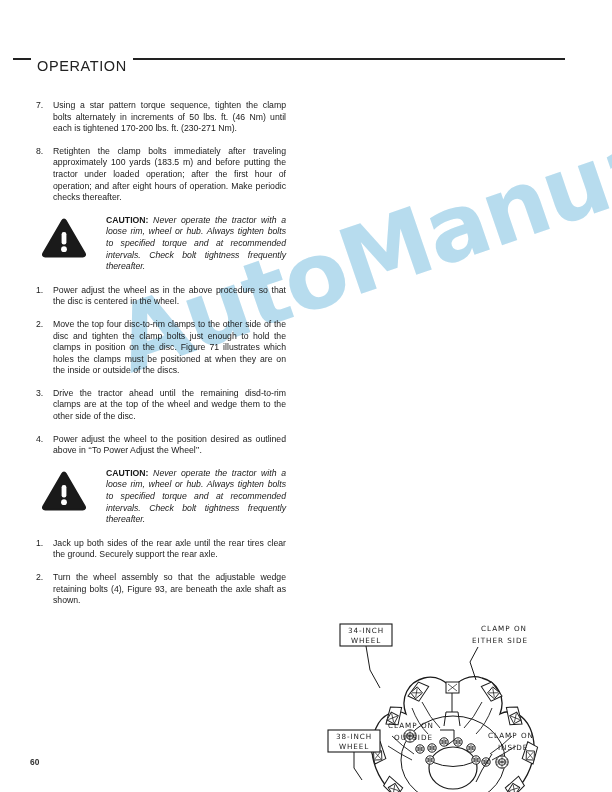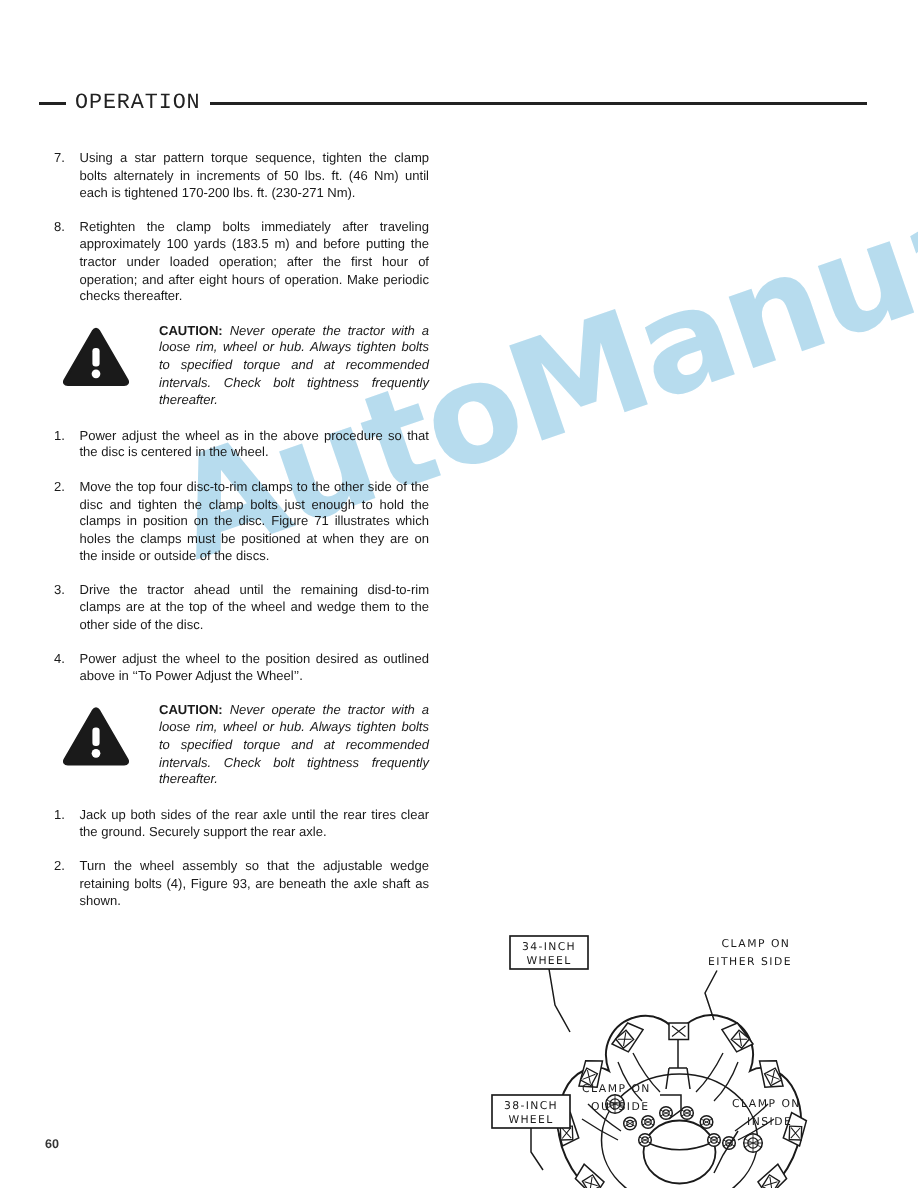--- a/index.html
+++ b/index.html
@@ -19,27 +19,25 @@
   .page {
     position: absolute;
     inset: 0;
     width: 612px;
     height: 792px;
   }
 
   
   .header {
     position: absolute;
-    left: 26px;
+    left: 13px;
     top: 58px;
     width: 552px;
     height: 22px;
     display: flex;
-    align-items: center;
-    font-family: Liberation Mono, monospace;
   }
   .header .rule-left {
     width: 18px;
     height: 1.5px;
     background: #222;
     flex: none;
   }
   .header .title {
     font-size: 14.5px;
     letter-spacing: 0.6px;

